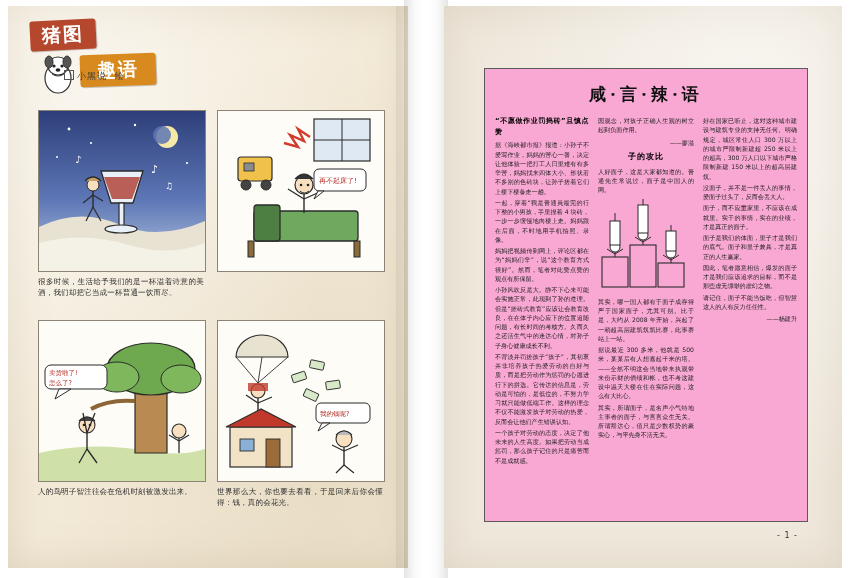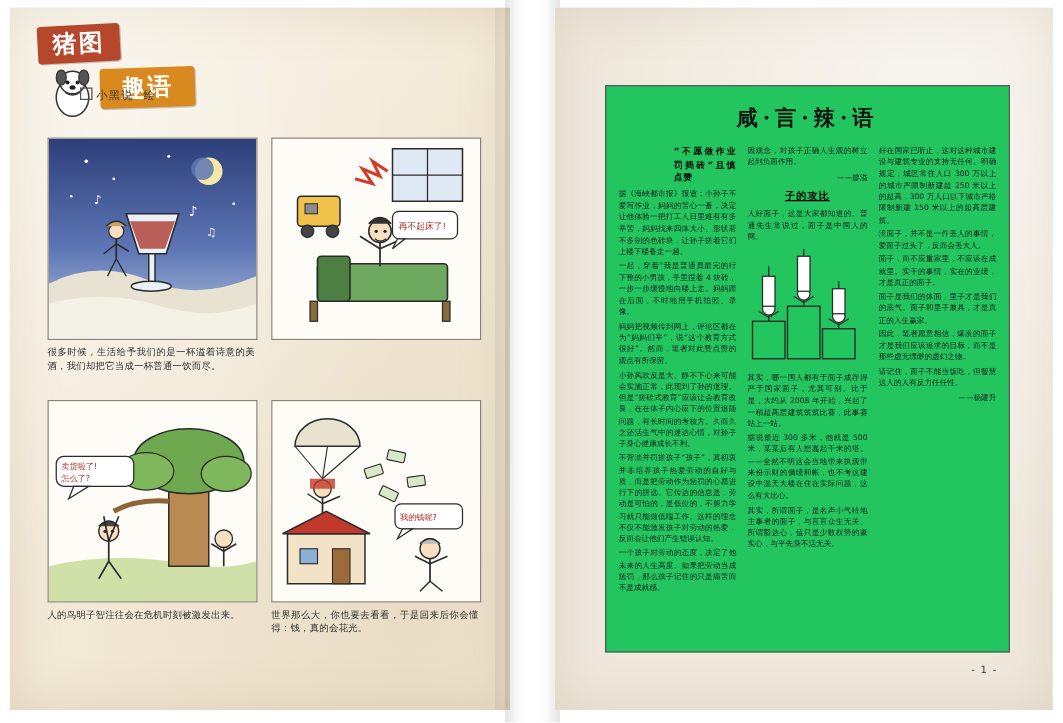--- a/index.html
+++ b/index.html
@@ -151,21 +151,21 @@
     inset: 0;
     background:
       radial-gradient(ellipse at 75% 20%, rgba(255,255,255,0.6), rgba(255,255,255,0) 62%);
     pointer-events: none;
   }
   .article-box {
     position: absolute;
     left: 40px; top: 62px;
     width: 322px; height: 452px;
     border: 1px solid #5a5a5a;
-    background: #22c55e;
+    background: #f9a8d4;
     padding: 0;
   }
   .article-title {
     text-align: center;
     font-size: 17px;
     font-weight: bold;
     letter-spacing: 4px;
     color: #111;
     margin: 14px 0 10px 0;
     font-family: "DejaVu Serif", "Liberation Serif", serif;
@@ -182,31 +182,29 @@
     color: #1d1d1d;
     text-align: justify;
   }
   .sub-head {
     font-weight: bold;
     font-size: 7px;
     letter-spacing: 0.5px;
     display: block;
     margin-bottom: 3px;
     color: #000;
-    margin-left: 44px;
   }
   .sub-head-c {
     font-weight: bold;
     font-size: 8px;
     letter-spacing: 1px;
     display: block;
     text-align: center;
     margin: 4px 0 4px 0;
     color: #000;
-    text-decoration: underline;
   }
   .sig {
     display: block;
     text-align: right;
     margin-top: 3px;
     font-size: 6.1px;
   }
   .para { margin: 0 0 2px 0; }
   .podium-art {
     width: 96px; height: 92px;

